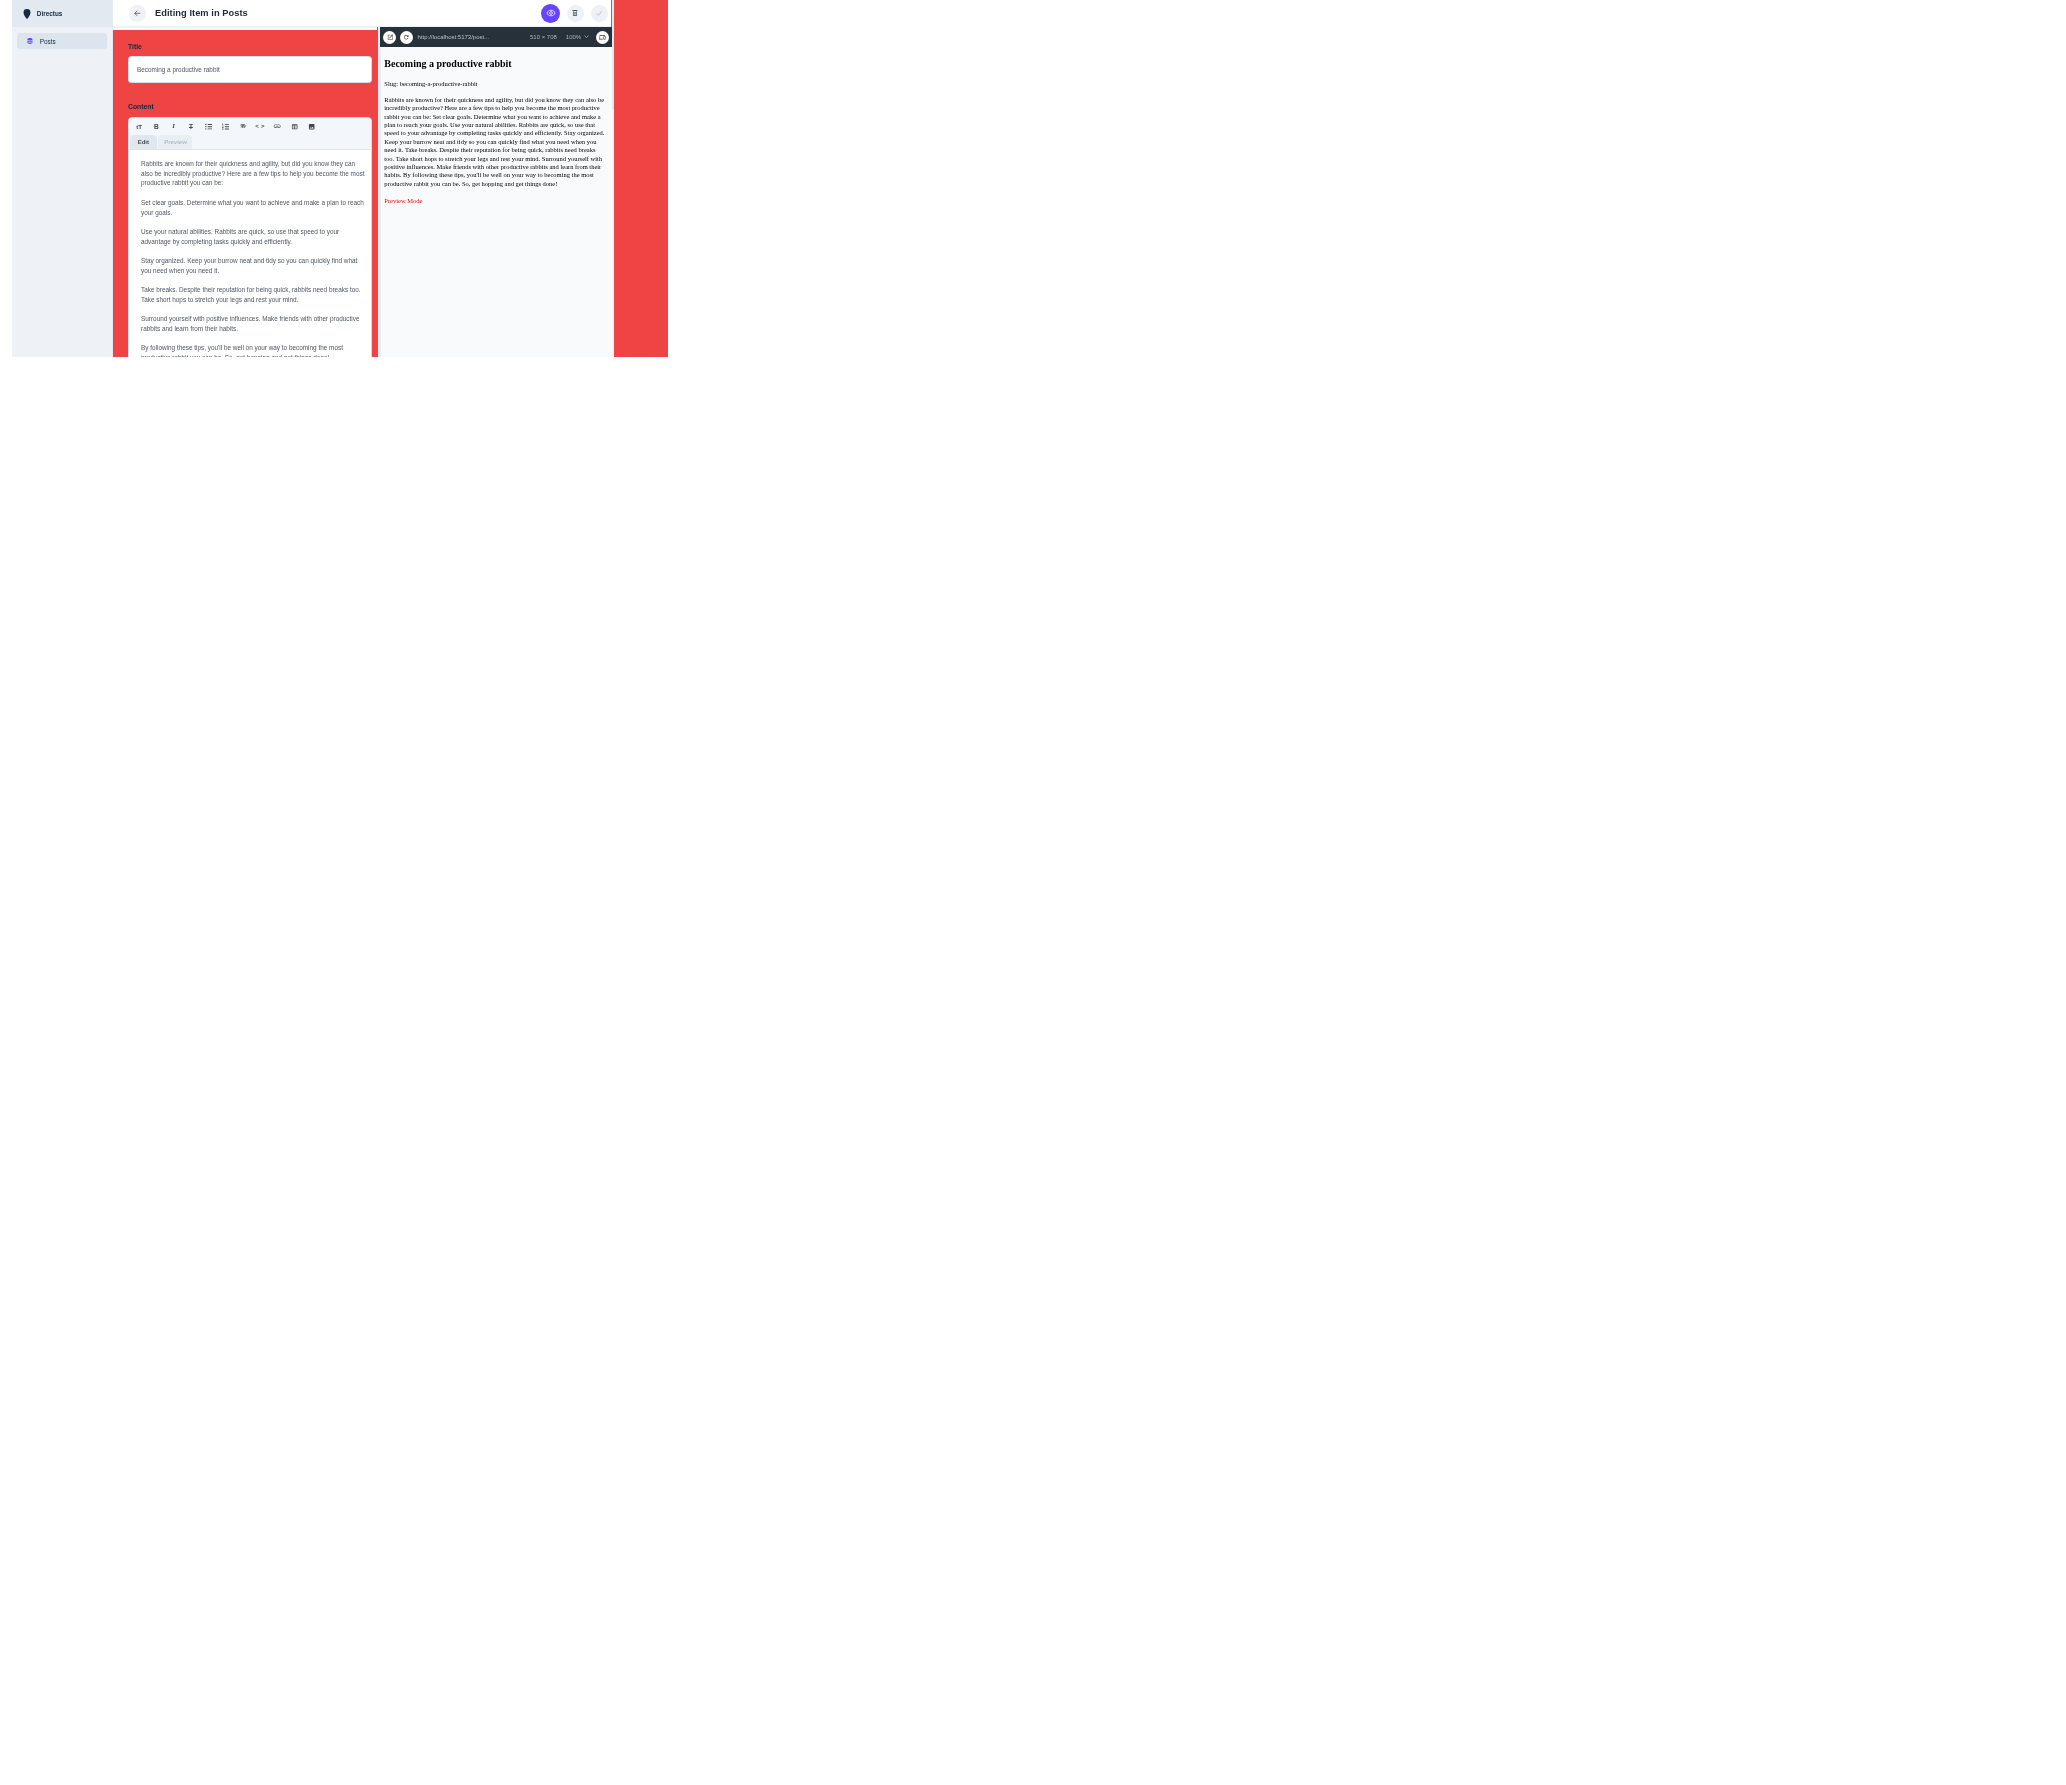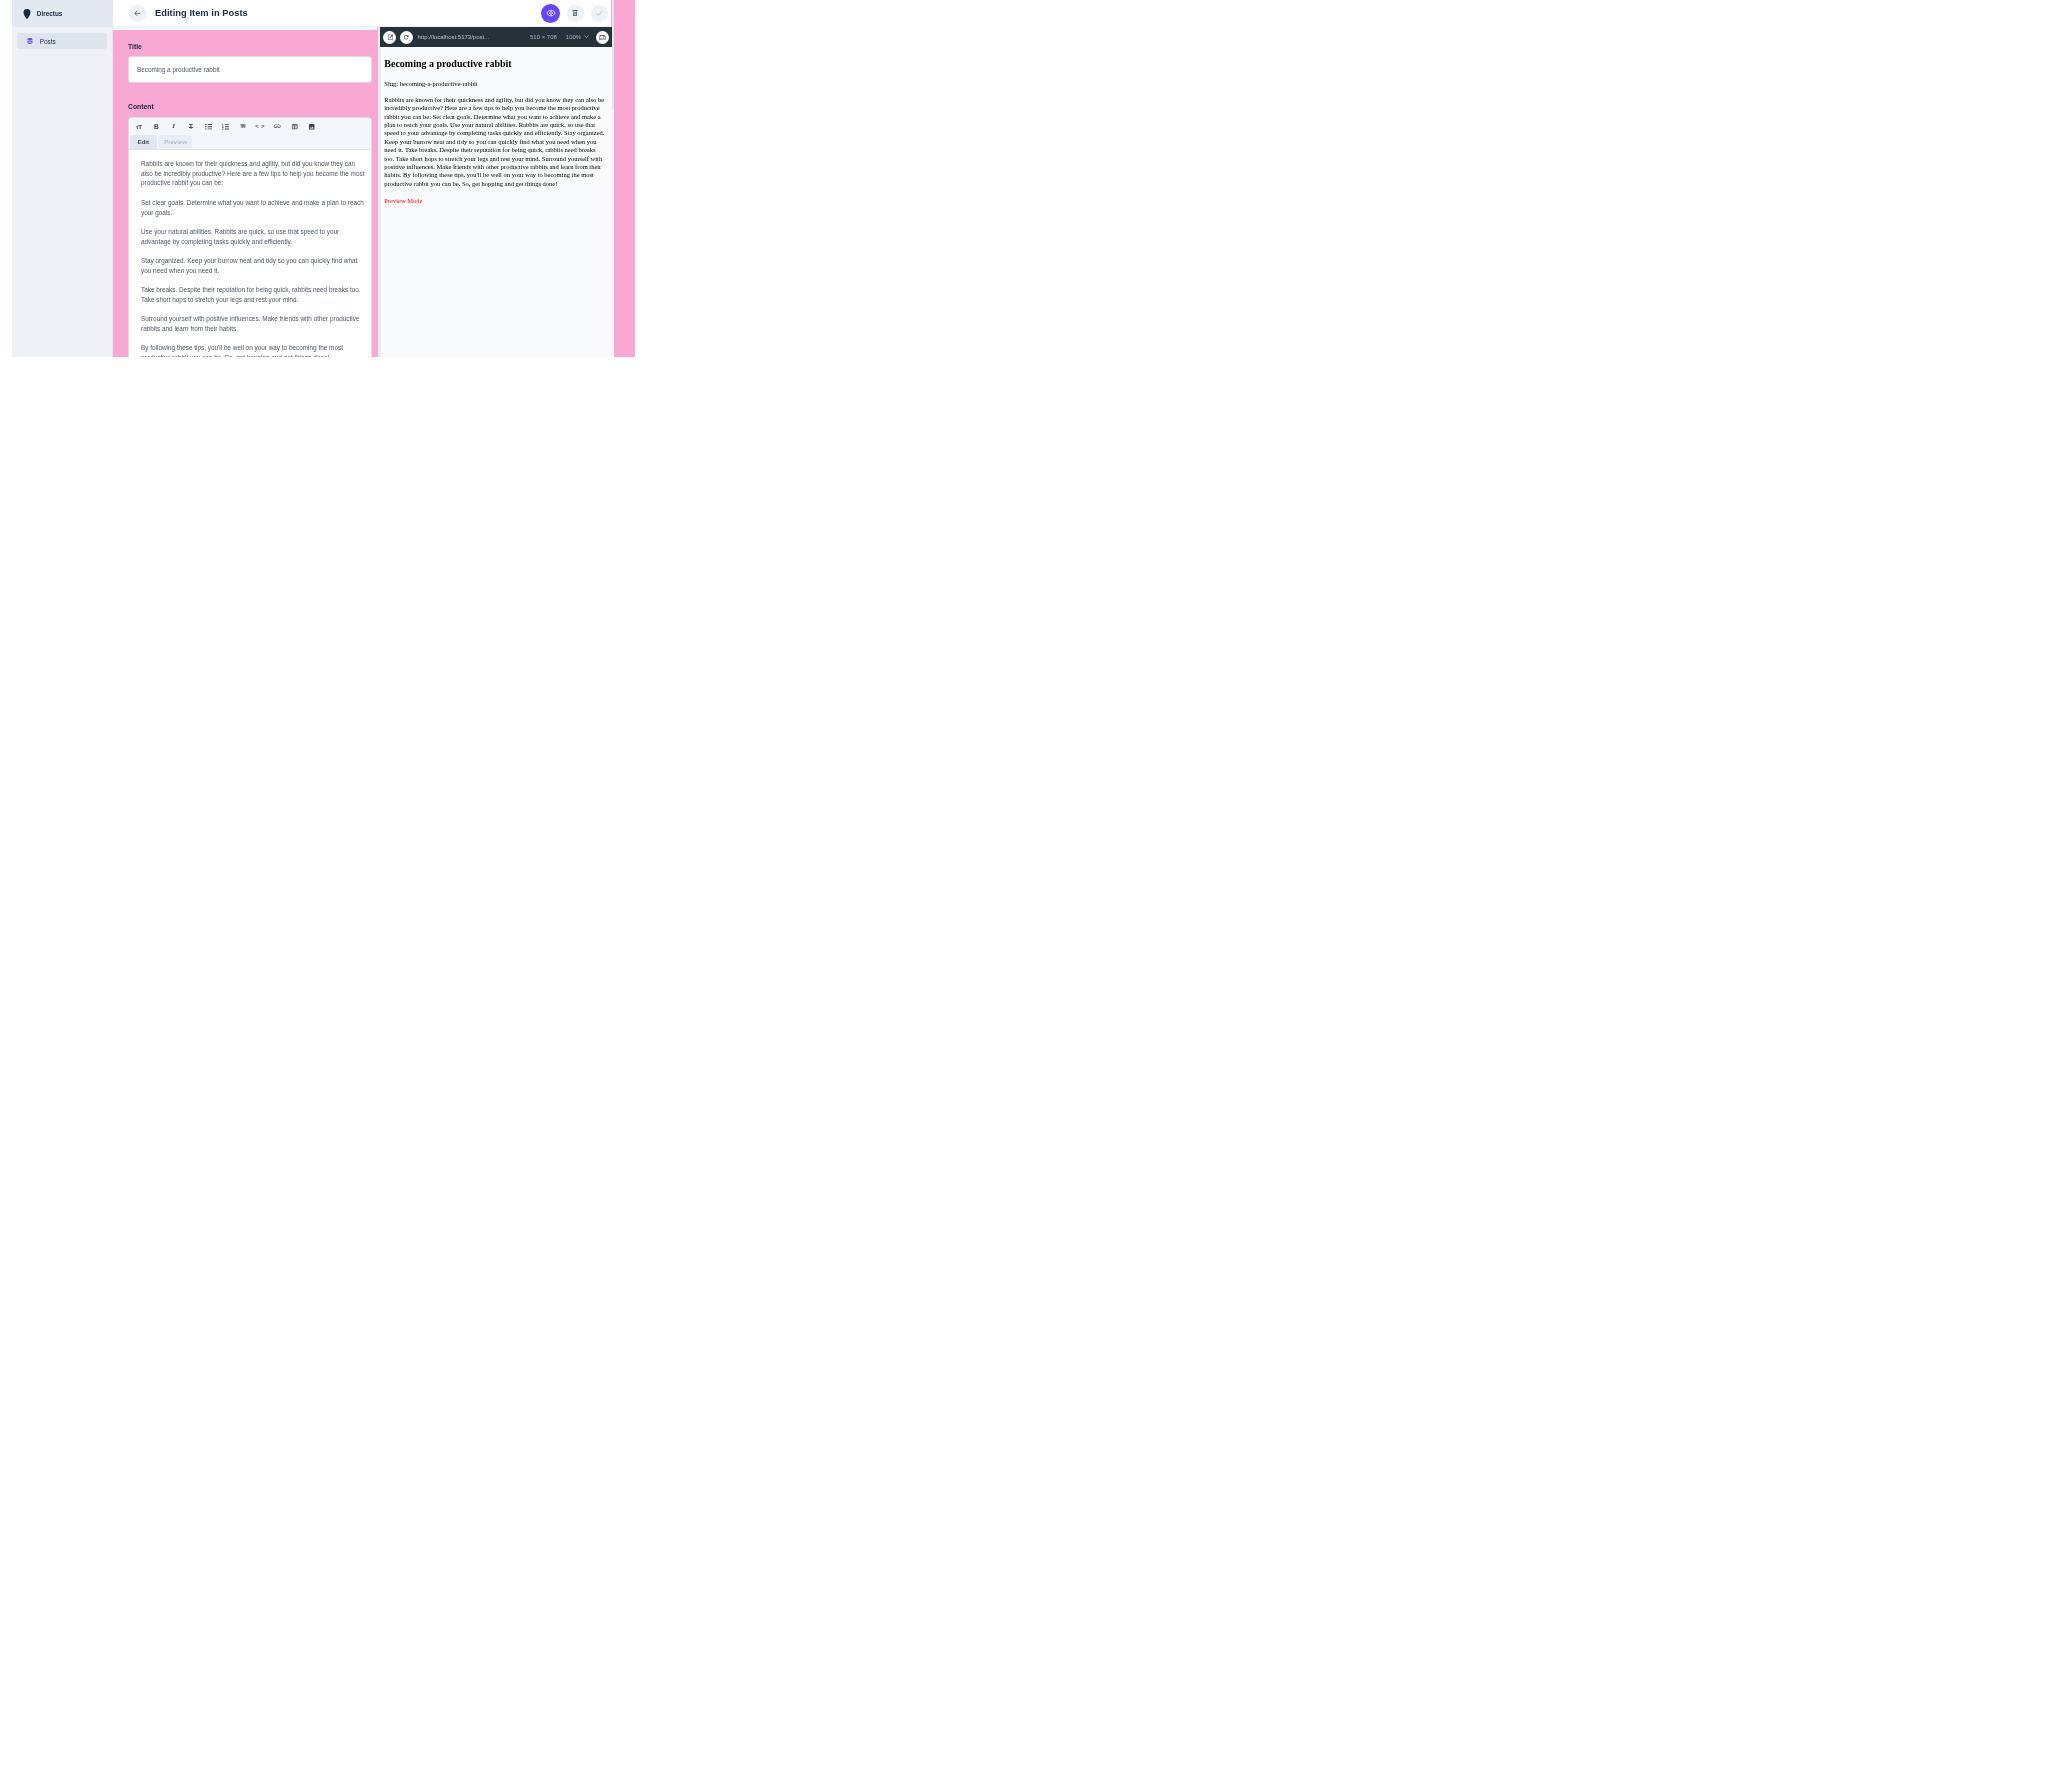--- a/index.html
+++ b/index.html
@@ -1,17 +1,17 @@
 <!DOCTYPE html>
 <html style="font-size:6.6px"><head>
 <meta charset="utf-8">
 <style>
   html,body{margin:0;padding:0;background:#ffffff;}
-  .screen{position:relative;width:635px;height:357px;overflow:hidden;background:#f9a8d4;
-          font-family:"Liberation Sans",sans-serif;-webkit-font-smoothing:antialiased;}
+  .screen{position:relative;width:635px;height:357px;overflow:hidden;background:#ef4444;
+          font-family:"Liberation Sans",sans-serif;padding-left:33px;-webkit-font-smoothing:antialiased;}
   .abs{position:absolute;}
 
   
   .module-strip{left:0;top:0;width:12px;height:357px;background:#ffffff;}
   .sidebar{left:12px;top:0;width:101px;height:357px;background:#eef1f6;border-right:0.4px solid #e4e9f0;box-sizing:border-box;}
   .project-bar{position:absolute;left:0;top:0;width:100%;height:27px;background:#e3e9f1;
                display:flex;align-items:center;padding-left:10.3px;gap:4.5px;box-sizing:border-box;}
   .project-name{font-size:6.4px;font-weight:600;color:#172940;}
   .nav-item{position:absolute;left:4.5px;top:33px;width:90px;height:16px;border-radius:3.3px;background:#dce4ee;
             display:flex;align-items:center;padding-left:9.5px;gap:5.8px;box-sizing:border-box;cursor:pointer;}

